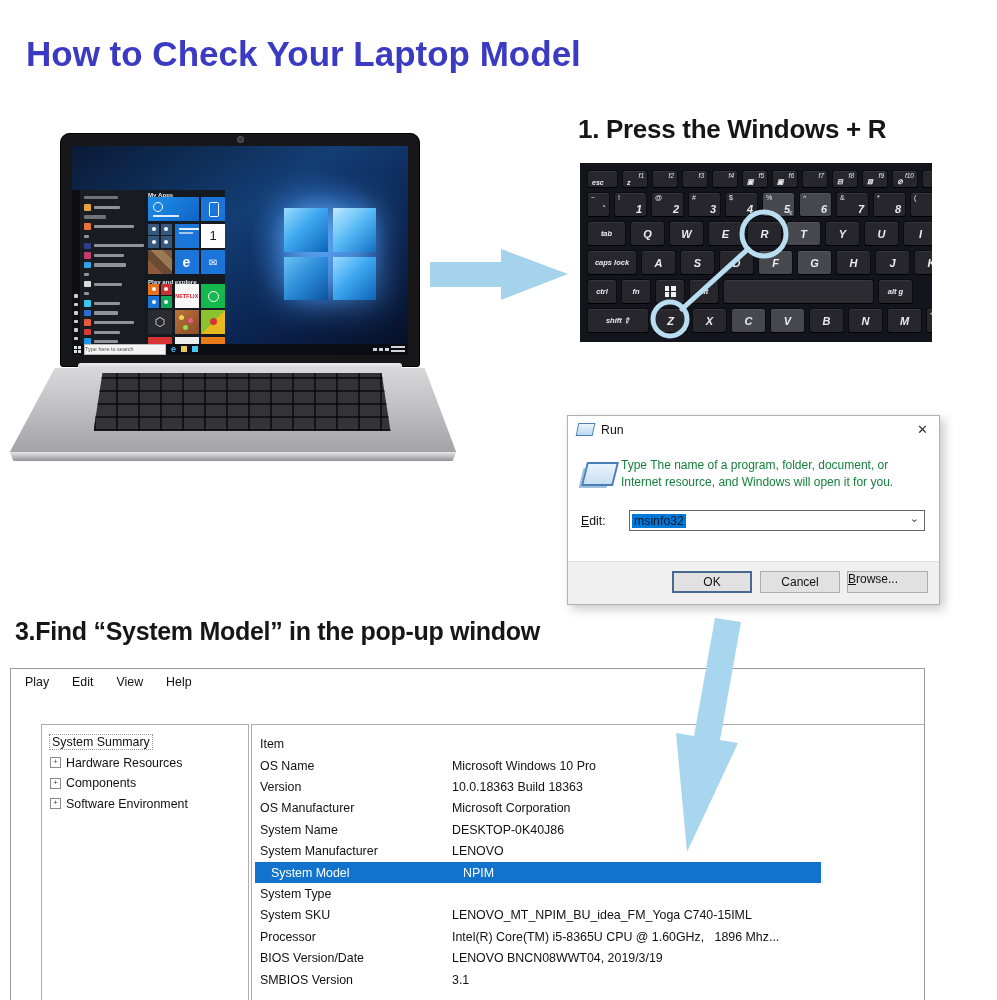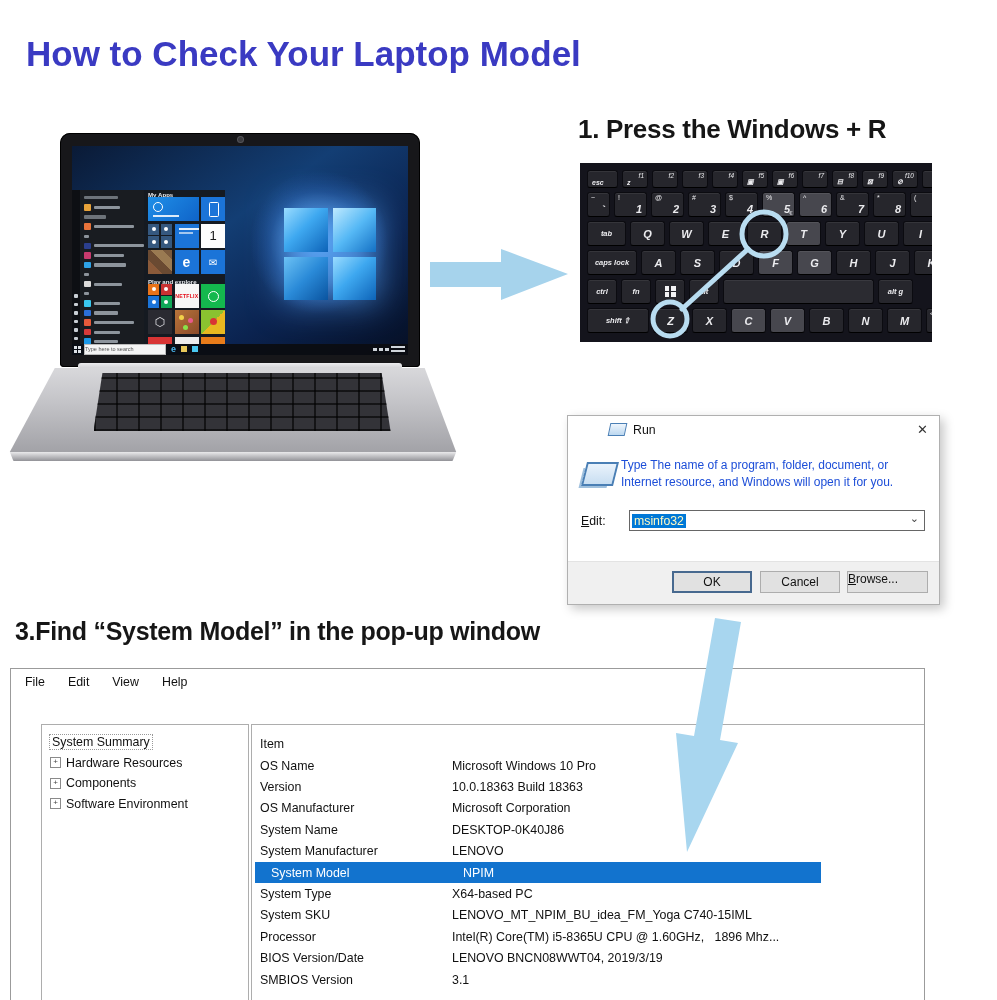--- a/index.html
+++ b/index.html
@@ -128,33 +128,33 @@
   .key-sup{position:absolute;left:3px;top:1px;font-size:7px;}
   .key-extra{position:absolute;right:1.5px;bottom:0.5px;font-size:6px;color:#cfcfd4;}
   .kb-row-f .key-sup{left:auto;right:3px;top:1px;font-size:6.5px;font-style:italic;}
   .kb-row-f .key-main{position:absolute;left:4px;bottom:1.5px;font-size:7px;}
   .win-glyph{width:11px;height:11px;display:grid;grid-template-columns:1fr 1fr;grid-template-rows:1fr 1fr;gap:1.5px;}
   .win-glyph i{background:#f2f2f4;}
   #kb-overlay{position:absolute;left:0;top:0;width:352px;height:179px;pointer-events:none;}
 
   
   #run{position:absolute;left:567px;top:415px;width:373px;height:190px;background:#fff;
-       border:1px solid #b0b0b0;box-shadow:4px 4px 10px rgba(0,0,0,.22);font-size:12.3px;box-sizing:border-box;padding-left:32px;}
+       border:1px solid #b0b0b0;box-shadow:4px 4px 10px rgba(0,0,0,.22);font-size:12.3px;box-sizing:border-box;}
   .run-title{height:27px;display:flex;align-items:center;gap:7px;padding-left:9px;}
   .run-tic{width:15px;height:11px;border:1px solid #4a7fb5;background:linear-gradient(#eef5fc,#bcd8f0);
            transform:skewX(-12deg);}
   .run-x{position:absolute;right:11px;top:6px;font-size:13px;color:#333;cursor:default;}
   .run-ic{position:absolute;left:16px;top:46px;width:28px;height:20px;border:2px solid #4a7fb5;
           background:linear-gradient(#eaf3fc,#c8def2);transform:skewX(-14deg);
           box-shadow:-4px 4px 0 -2px #9fc0dd;}
-  .run-desc{position:absolute;left:53px;top:41px;width:304px;line-height:1.42;font-size:12px;color:#1d4ed8;}
+  .run-desc{position:absolute;left:53px;top:41px;width:304px;line-height:1.42;font-size:12px;color:#15803d;}
   .run-open-label{position:absolute;left:13px;top:98px;}
   .run-input{position:absolute;left:61px;top:94px;width:296px;height:21px;border:1px solid #666;
              display:flex;align-items:center;padding-left:2px;box-sizing:border-box;background:#fff;}
-  .run-sel{background:var(--run-selection-blue,#0078d7);color:#fef9c3;padding:0 2px;font-size:12.3px;}
+  .run-sel{background:var(--run-selection-blue,#0078d7);color:#0f172a;padding:0 2px;font-size:12.3px;}
   .run-chev{position:absolute;right:5px;top:1px;color:#444;font-size:11px;}
   .run-footer{position:absolute;left:0;right:0;bottom:0;height:42px;background:#f0f0f0;border-top:1px solid #e3e3e3;}
   .btn{position:absolute;bottom:11px;width:80px;height:22px;background:#e1e1e1;border:1px solid #adadad;
        font-size:12px;display:flex;align-items:center;justify-content:center;box-sizing:border-box;}
   #btn-ok{left:104px;border:2px solid #47698f;}
   #btn-cancel{left:192px;}
   #btn-browse{left:279px;width:81px;}
   .mn{display:inline-block;}
   .mn::first-letter{text-decoration:underline;}
 
@@ -567,21 +567,21 @@
       <span class="run-chev">⌄</span>
     </div>
     <div class="run-footer"></div>
     <div class="btn" id="btn-ok">OK</div>
     <div class="btn" id="btn-cancel">Cancel</div>
     <div class="btn mn" id="btn-browse">Browse...</div>
   </div>
 
   <div id="si">
     <div class="si-menu">
-        <span>File</span>
+        <span>Play</span>
         <span>Edit</span>
         <span>View</span>
         <span>Help</span>
       </div>
     <div class="si-body">
       <div id="si-tree">
           <div class="si-tree-item">
             <span class="lbl">System Summary</span>
           </div>
           <div class="si-tree-item">
@@ -621,21 +621,20 @@
             <div class="si-row">
               <span>System Manufacturer</span>
               <span>LENOVO</span>
             </div>
             <div class="si-row hl">
               <span>System Model</span>
               <span>NPIM</span>
             </div>
             <div class="si-row">
               <span>System Type</span>
-              <span>X64-based PC</span>
             </div>
             <div class="si-row">
               <span>System SKU</span>
               <span>LENOVO_MT_NPIM_BU_idea_FM_Yoga C740-15IML</span>
             </div>
             <div class="si-row">
               <span>Processor</span>
               <span>Intel(R) Core(TM) i5-8365U CPU @ 1.60GHz,   1896 Mhz...</span>
             </div>
             <div class="si-row">

